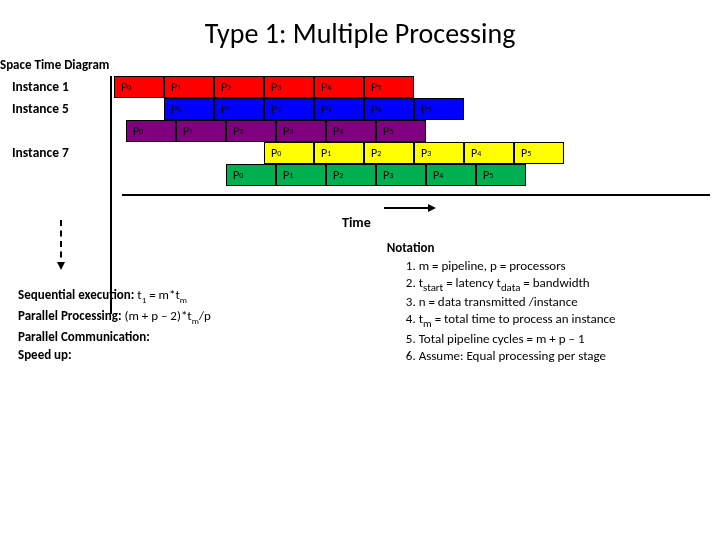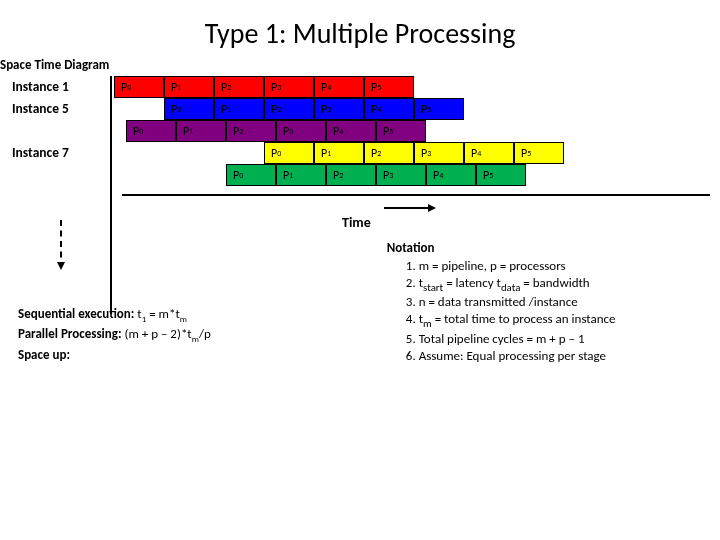--- a/index.html
+++ b/index.html
@@ -109,21 +109,22 @@
     <div class="time-label">Time</div>
     <div class="time-arrow"></div>
   </div>
 </div>
 <div class="down-dash"></div>
 
 <div class="bottom">
   <div class="left-col">
     <p><b>Sequential execution:</b> <span>t</span><span class="sub">1</span> <span>= m*t</span><span class="sub">m</span></p>
     <p><b>Parallel Processing:</b> <span>(m + p – 2)*t</span><span class="sub">m</span><span>/p</span></p>
-    <p><b>Space up:</b></p>
+    <p><b>Parallel Communication:</b></p>
+    <p><b>Speed up:</b></p>
   </div>
   <div class="right-col">
     <p><b>Notation</b></p>
     <ol class="notation-list" id="notation-list">
         <li>m = pipeline, p = processors</li>
         <li>t<sub>start</sub> = latency t<sub>data</sub> = bandwidth</li>
         <li>n = data transmitted /instance</li>
         <li>t<sub>m</sub> = total time to process an instance</li>
         <li>Total pipeline cycles = m + p – 1</li>
         <li>Assume: Equal processing per stage</li>

